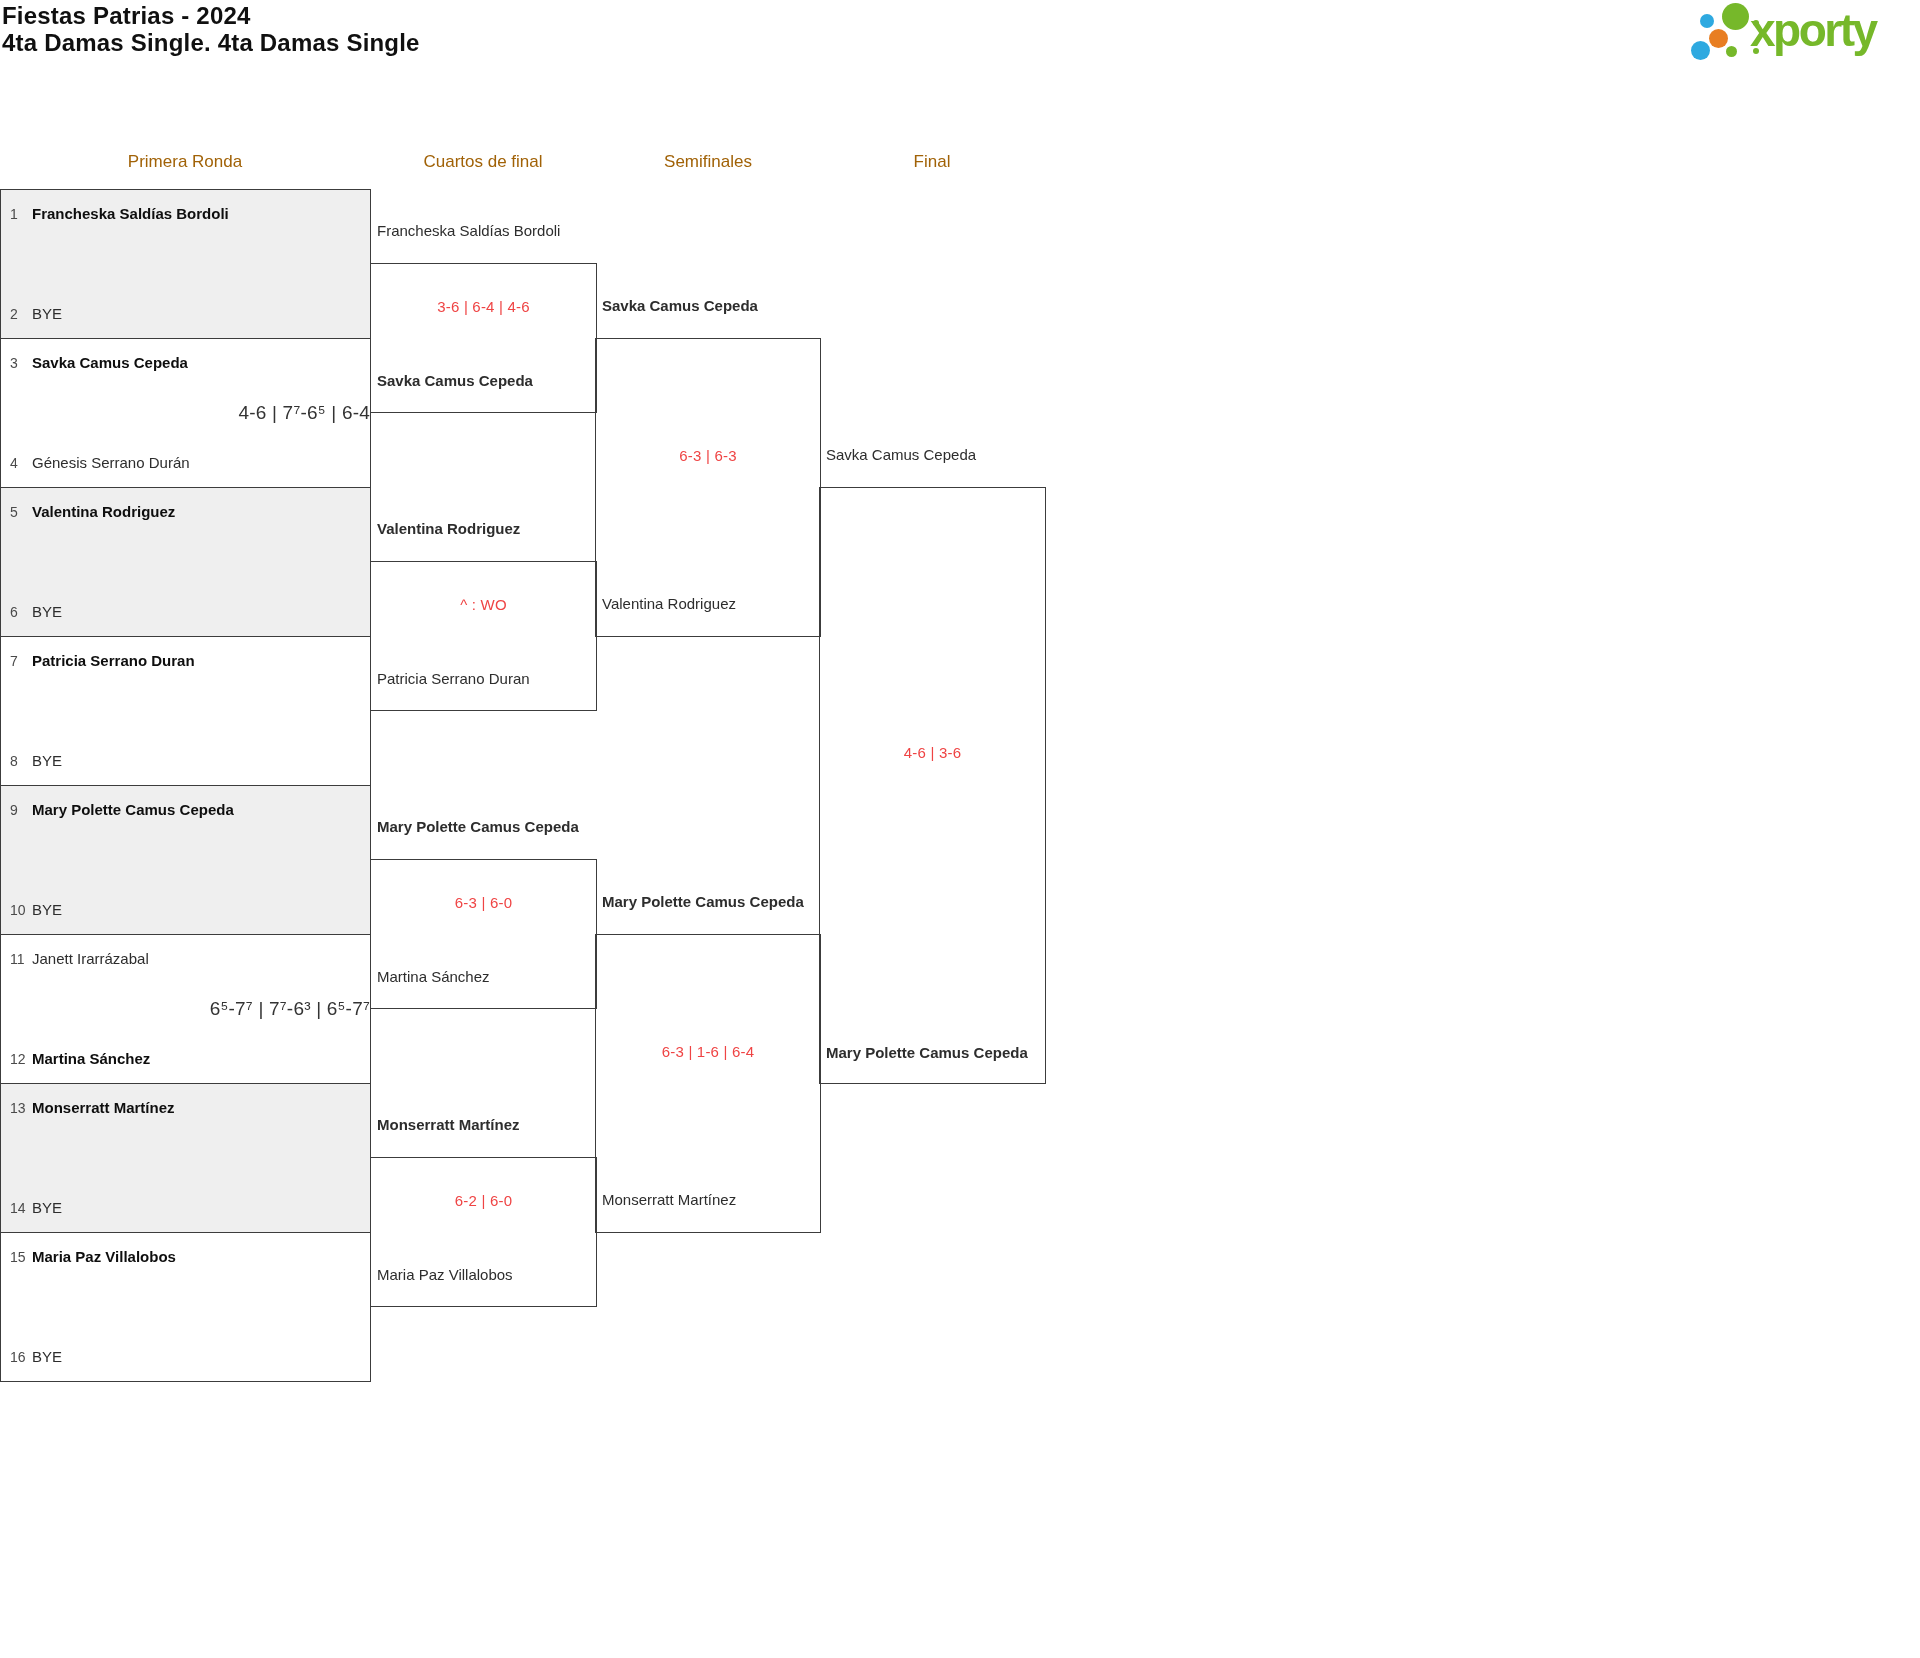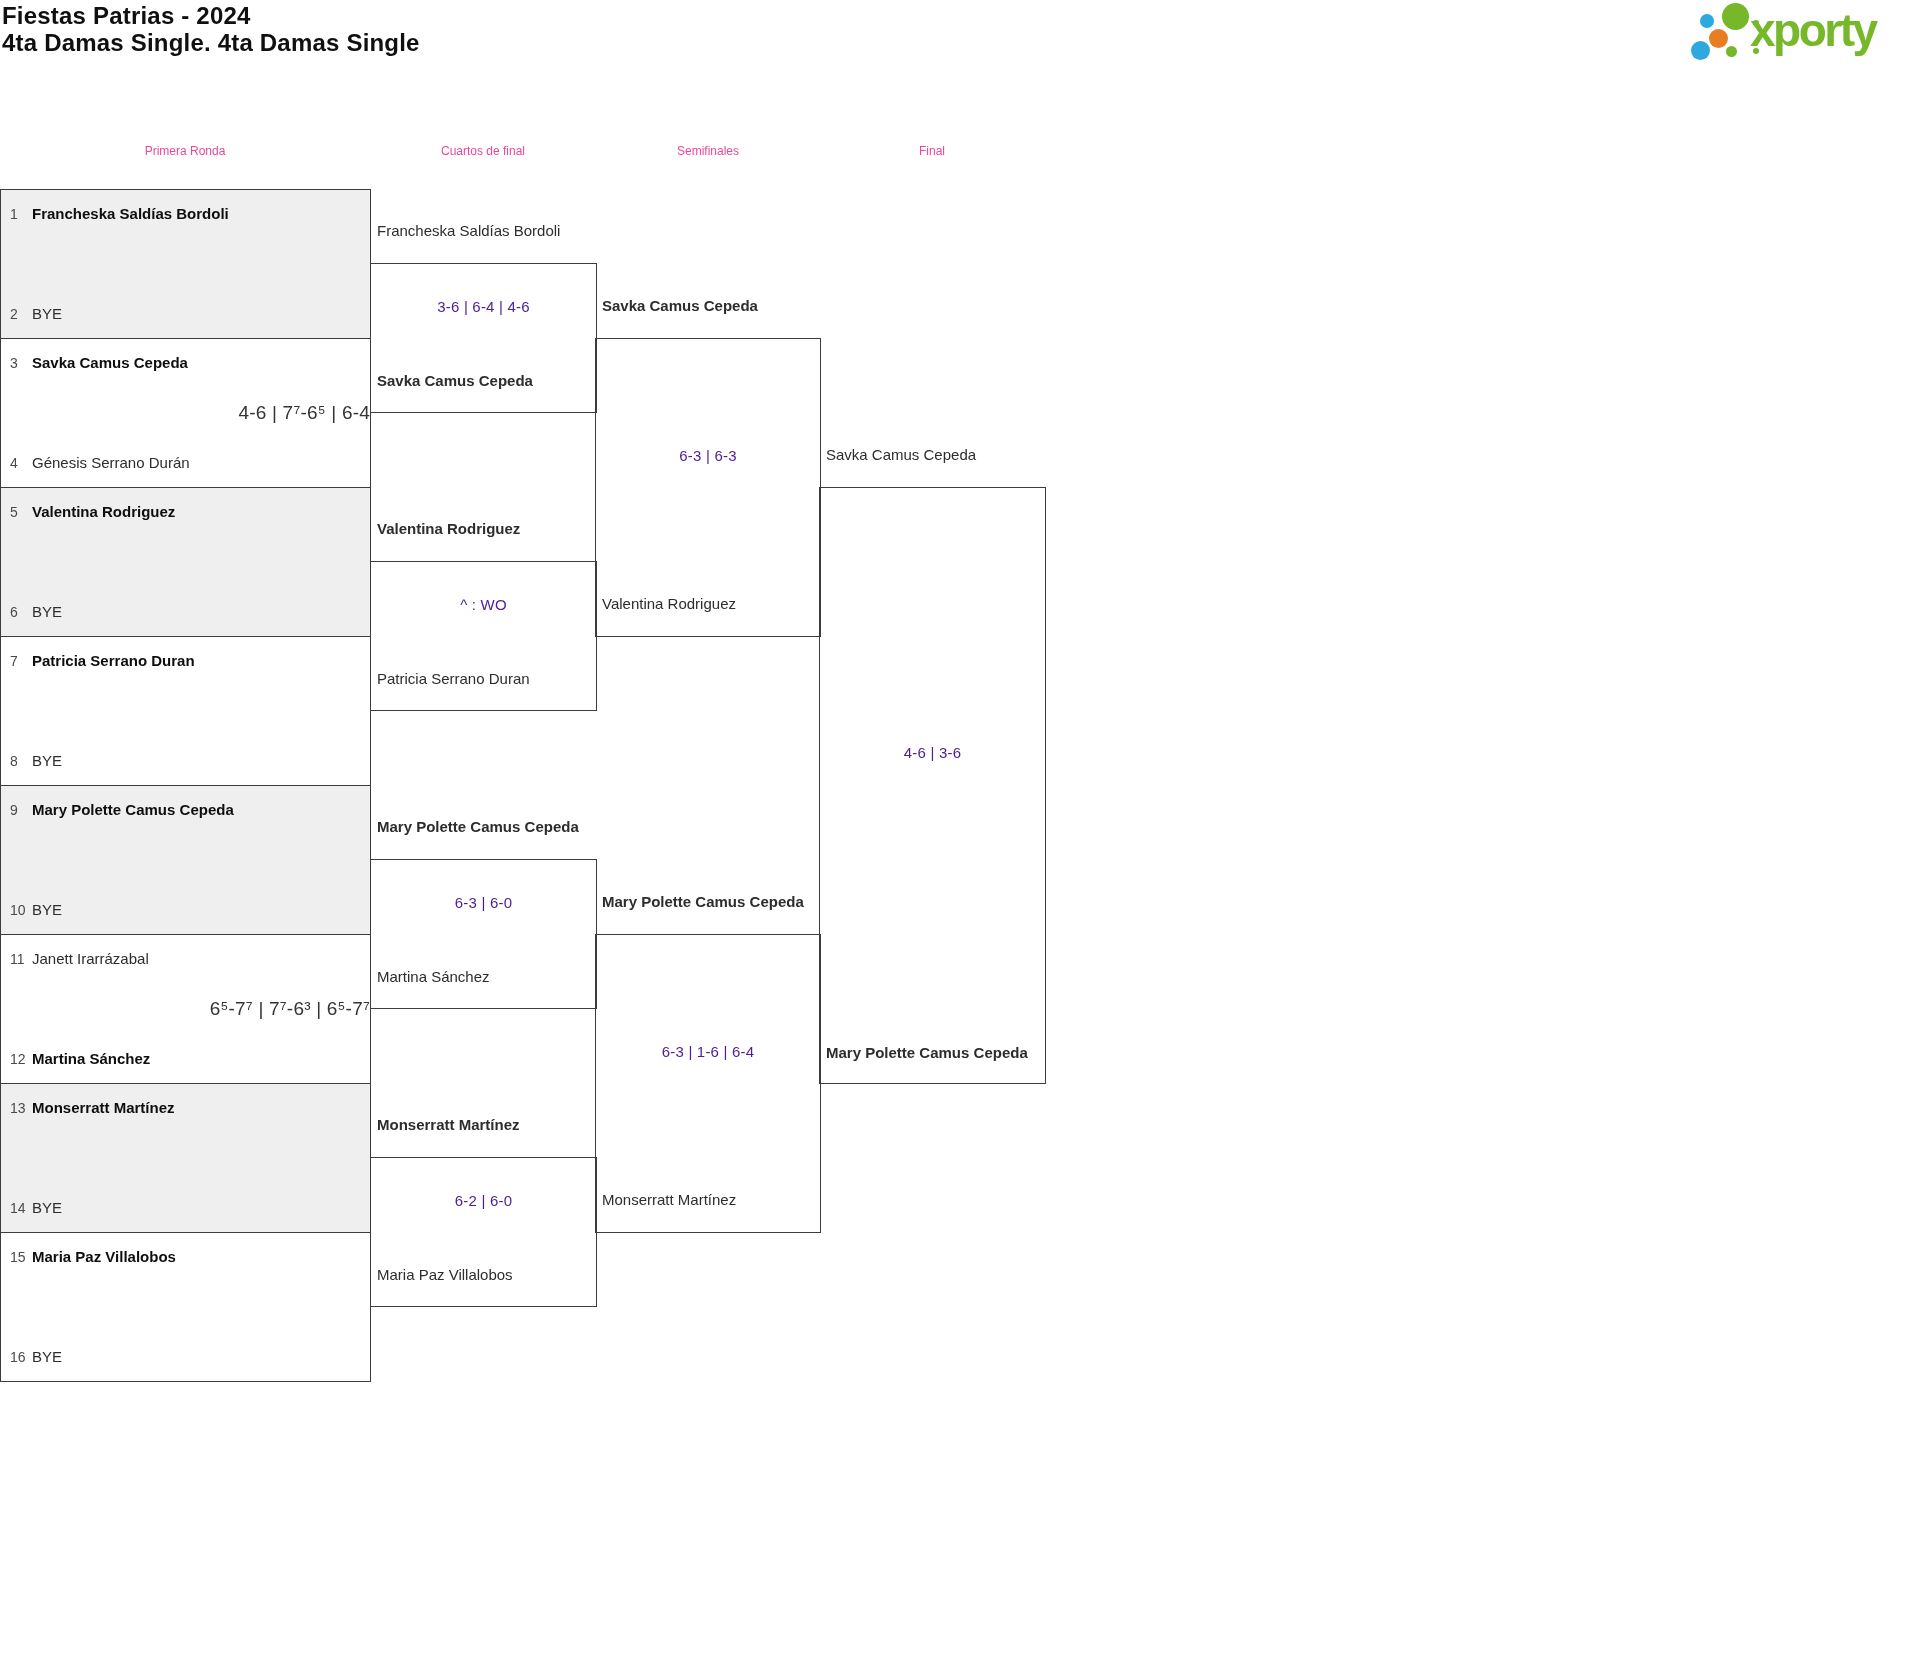--- a/index.html
+++ b/index.html
@@ -13,21 +13,21 @@
   
   .logo{position:absolute;left:1686px;top:0;width:232px;height:64px;cursor:pointer;}
   .dot{position:absolute;border-radius:50%;}
   .dot.green{background:#76b82a;}
   .dot.blue{background:#2ea9e0;}
   .dot.orange{background:#e87e22;}
   .logo-text{position:absolute;left:64px;top:4px;font-size:46px;font-weight:700;color:#76b82a;letter-spacing:-2.5px;line-height:52px;}
 
   
   .bracket-title{position:absolute;left:0;top:84px;width:1920px;text-align:center;font-size:20px;font-weight:600;color:#111;}
-  .colhdr{position:absolute;top:144px;width:240px;text-align:center;font-size:12px;font-weight:500;color:#ec4899;}
+  .colhdr{position:absolute;top:152px;width:240px;text-align:center;font-size:17px;font-weight:500;color:#a16207;}
 
   
   .m{position:absolute;border:1px solid #3c3c3c;box-sizing:border-box;margin-top:15px;}
   .r1{left:0;width:371px;height:150px;background:#fff;}
   .r1.alt{background:#efefef;}
   .qf{left:370px;width:227px;height:150px;}
   .sf{left:595px;width:226px;height:299px;}
   .fin{left:819px;width:227px;height:597px;}
 
   .row{position:absolute;left:9px;right:6px;white-space:nowrap;height:18px;line-height:18px;}
@@ -37,21 +37,21 @@
   .pname{font-size:15px;color:#2d2d2d;}
   .win{font-weight:700;color:#0e0e0e;}
 
   .center-score{position:absolute;left:0;right:0;top:50%;margin-top:-9px;text-align:right;font-size:19px;color:#333;height:18px;line-height:18px;letter-spacing:.2px;}
 
   .plabel{position:absolute;left:6px;right:2px;font-size:15px;color:#2d2d2d;white-space:nowrap;height:18px;line-height:18px;}
   .pa{top:-42px;}
   .qf .pb{top:108px;}
   .sf .pb{top:256px;}
   .fin .pb{top:556px;}
-  .bscore{position:absolute;left:0;right:0;text-align:center;font-size:15px;color:#4c1d95;height:18px;line-height:18px;letter-spacing:.2px;}
+  .bscore{position:absolute;left:0;right:0;text-align:center;font-size:15px;color:#ef4444;height:18px;line-height:18px;letter-spacing:.2px;}
   .qf .bscore{top:34px;}
   .sf .bscore{top:108px;}
   .fin .bscore{top:256px;}
 </style>
 </head>
 <body>
 
 <div class="page">
 
   <div class="page-title">Fiestas Patrias - 2024</div>

